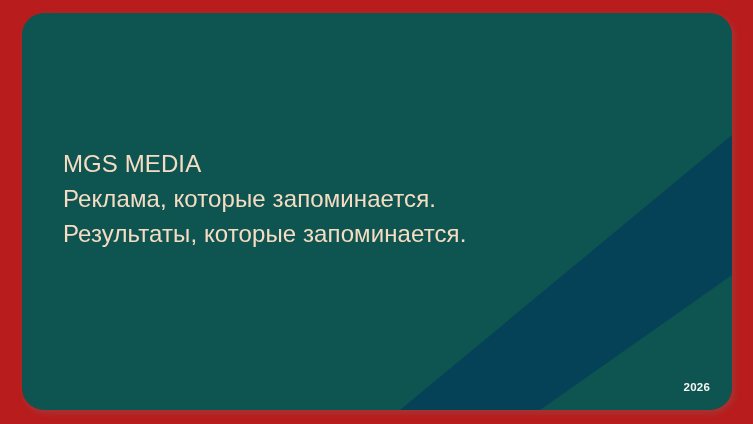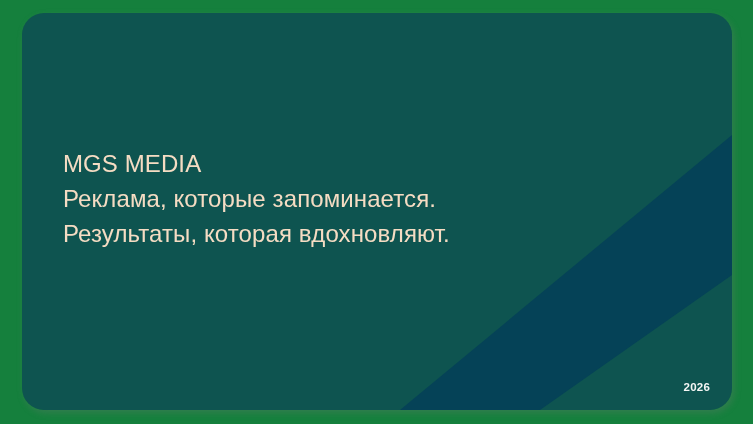--- a/index.html
+++ b/index.html
@@ -11,21 +11,21 @@
     height: 424px;
     background: #ffffff;
     font-family: "Liberation Sans", sans-serif;
     overflow: hidden;
   }
 
   .stage {
     position: relative;
     width: 753px;
     height: 424px;
-    background: #15803d;
+    background: #b91c1c;
   }
 
   .slide-card {
     position: absolute;
     left: 22px;
     top: 13px;
     width: 710px;
     height: 397px;
     border-radius: 22px;
     overflow: hidden;
@@ -85,20 +85,20 @@
 
     <div class="slide-bg"></div>
 
     <svg class="diagonal-band-svg" viewBox="0 0 710 397" preserveAspectRatio="none">
       <polygon points="710,122 710,262 518,397 378,397" fill="#054257"></polygon>
     </svg>
 
     <div class="headline-block">
       <span class="headline-line">MGS MEDIA</span>
       <span class="headline-line">Реклама, которые запоминается.</span>
-      <span class="headline-line">Результаты, которая вдохновляют.</span>
+      <span class="headline-line">Результаты, которые запоминается.</span>
     </div>
 
     <div class="year-badge">2026</div>
 
   </div>
 
 </div>
 
 </body></html>

